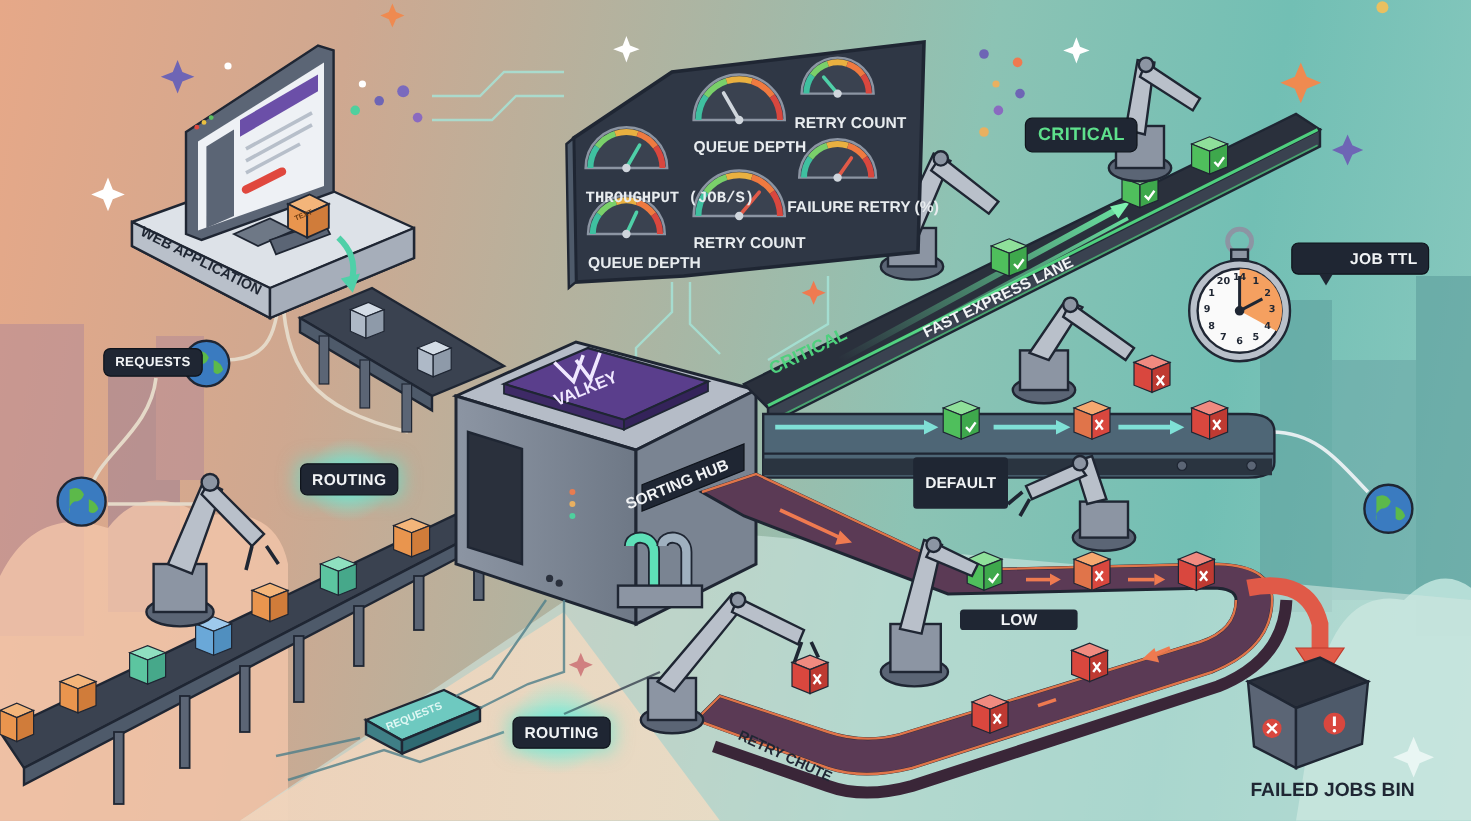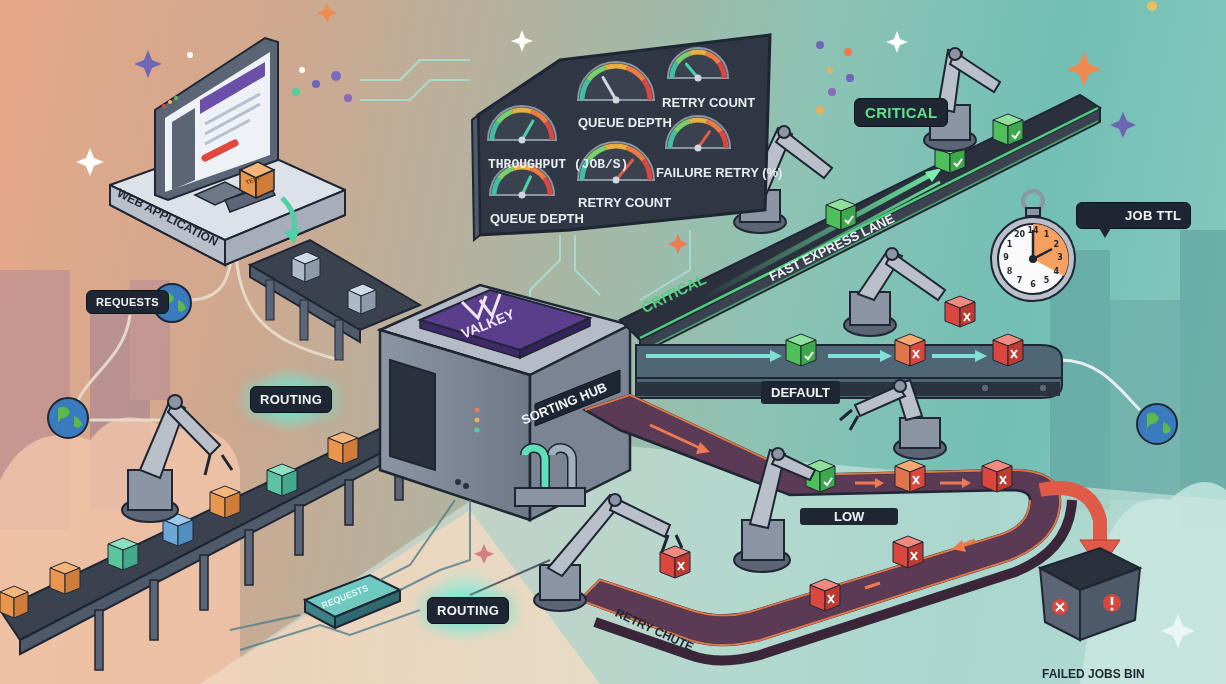--- a/index.html
+++ b/index.html
@@ -55,23 +55,22 @@
     color: #e8ecef;
     text-align: center;
     white-space: nowrap;
     line-height: 1.1;
   }
   .plain-label {
     position: absolute;
     font-family: "Liberation Sans", sans-serif;
     font-weight: 700;
     color: #1f2633;
-    font-size: 12px;
+    font-size: 16px;
     white-space: nowrap;
-    margin-top: 17px;
   }
 </style>
 </head>
 <body>
 
 <div class="scene">
 
 <svg class="art" width="1226" height="684" viewBox="0 0 1226 684">
   <defs>
     <linearGradient id="floorL" x1="0" y1="0" x2="1" y2="0">
@@ -603,21 +602,21 @@
 <div class="gauge-label" style="left:578px; top:116px; width:80px;">QUEUE DEPTH</div>
 <div class="gauge-label" style="left:662px; top:96px; width:80px;">RETRY COUNT</div>
 <div class="gauge-label" style="left:490px; top:212px; width:70px;">QUEUE DEPTH</div>
 <div class="gauge-label" style="left:578px; top:196px; width:80px;">RETRY COUNT</div>
 <div class="gauge-label" style="left:656px; top:166px; width:96px;">FAILURE RETRY (%)</div>
 
 <div class="tag green" style="left:854px; top:98px;">CRITICAL</div>
 <div class="rot-label" style="left:642px; top:300px; transform: rotate(-26deg); font-size:15px; color:#4fd07e;">CRITICAL</div>
 <div class="rot-label" style="left:770px; top:270px; transform: rotate(-26deg); font-size:13px; color:#f1f3f5;">FAST EXPRESS LANE</div>
 
-<div class="belt-label" style="left:761px; top:381px; background:#1f2633; padding:4px 10px; border-radius:3px;">DEFAULT</div>
+<div class="belt-label" style="left:761px; top:381px; background:#1f2633; padding:14px 10px; border-radius:3px;">DEFAULT</div>
 <div class="belt-label" style="left:800px; top:508px; background:#1f2633; padding:1px 34px; border-radius:3px;">LOW</div>
 <div class="rot-label" style="left:616px; top:605px; transform: rotate(25deg); font-size:12px; color:#1f2633;">RETRY CHUTE</div>
 
 <div class="tag bubble" style="left:1076px; top:202px;padding-left:48px;">JOB TTL</div>
 <div id="clock-numbers">
       <span style="position: absolute; left: 1027px; top: 226px; width: 12px; text-align: center; font: bold 8px &quot;DejaVu Sans&quot;, sans-serif; color: rgb(31, 38, 51);">14</span>
       <span style="position: absolute; left: 1040.5px; top: 229.617px; width: 12px; text-align: center; font: bold 8px &quot;DejaVu Sans&quot;, sans-serif; color: rgb(31, 38, 51);">1</span>
       <span style="position: absolute; left: 1050.38px; top: 239.5px; width: 12px; text-align: center; font: bold 8px &quot;DejaVu Sans&quot;, sans-serif; color: rgb(31, 38, 51);">2</span>
       <span style="position: absolute; left: 1054px; top: 253px; width: 12px; text-align: center; font: bold 8px &quot;DejaVu Sans&quot;, sans-serif; color: rgb(31, 38, 51);">3</span>
       <span style="position: absolute; left: 1050.38px; top: 266.5px; width: 12px; text-align: center; font: bold 8px &quot;DejaVu Sans&quot;, sans-serif; color: rgb(31, 38, 51);">4</span>

